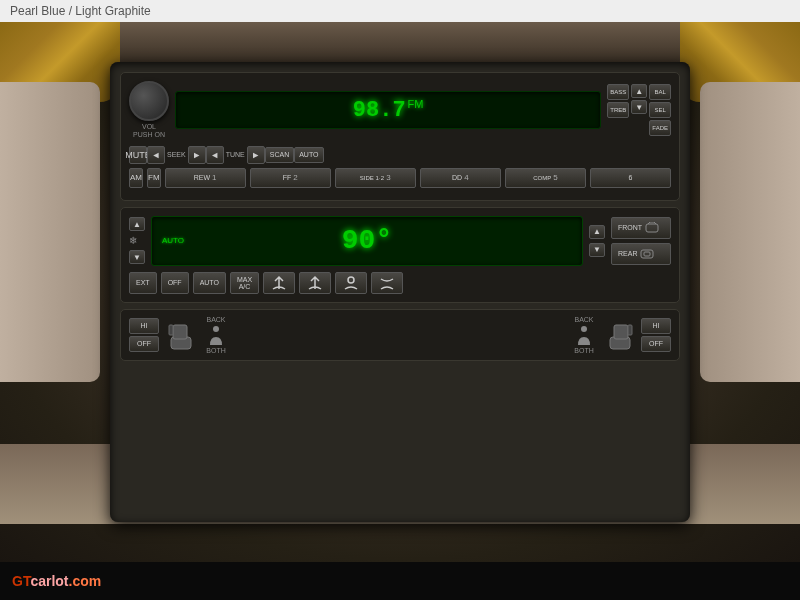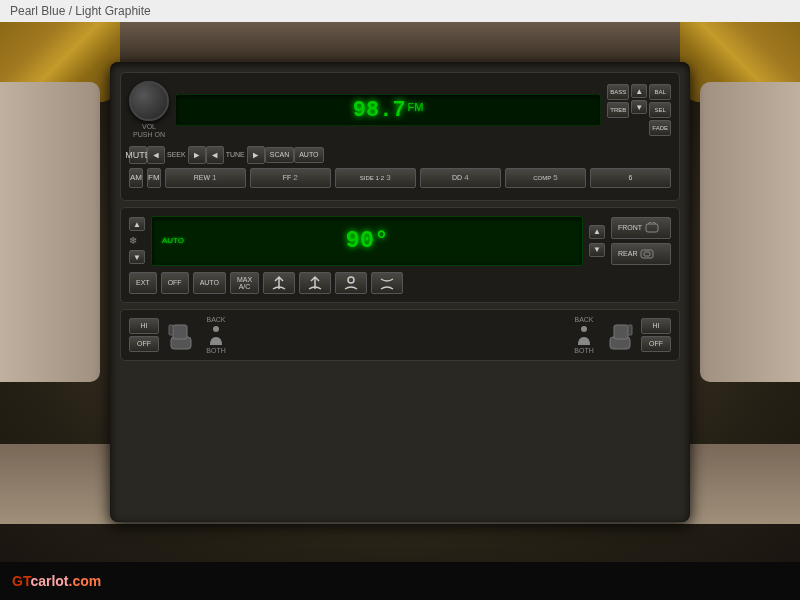--- a/index.html
+++ b/index.html
@@ -116,21 +116,21 @@
     .vol-label {
       font-size: 7px;
       color: #888;
       text-align: center;
       line-height: 1.2;
       margin-top: 2px;
     }
 
     .display-screen {
       flex: 1;
-      height: 32px;
+      height: 38px;
       background: #001800;
       border: 1px solid #003300;
       border-radius: 3px;
       display: flex;
       align-items: center;
       justify-content: center;
       box-shadow: inset 0 1px 4px rgba(0,0,0,0.9);
     }
 
     .display-freq {
@@ -329,21 +329,21 @@
       border: 1px solid #004000;
       border-radius: 3px;
       display: flex;
       align-items: center;
       justify-content: center;
       box-shadow: inset 0 1px 4px rgba(0,0,0,0.9);
       position: relative;
     }
 
     .climate-temp {
-      font-size: 24px;
+      font-size: 28px;
       font-weight: bold;
       color: #00cc00;
       font-family: 'Courier New', monospace;
       text-shadow: 0 0 6px #00ff00;
     }
 
     .auto-label {
       position: absolute;
       left: 10px;
       font-size: 8px;

